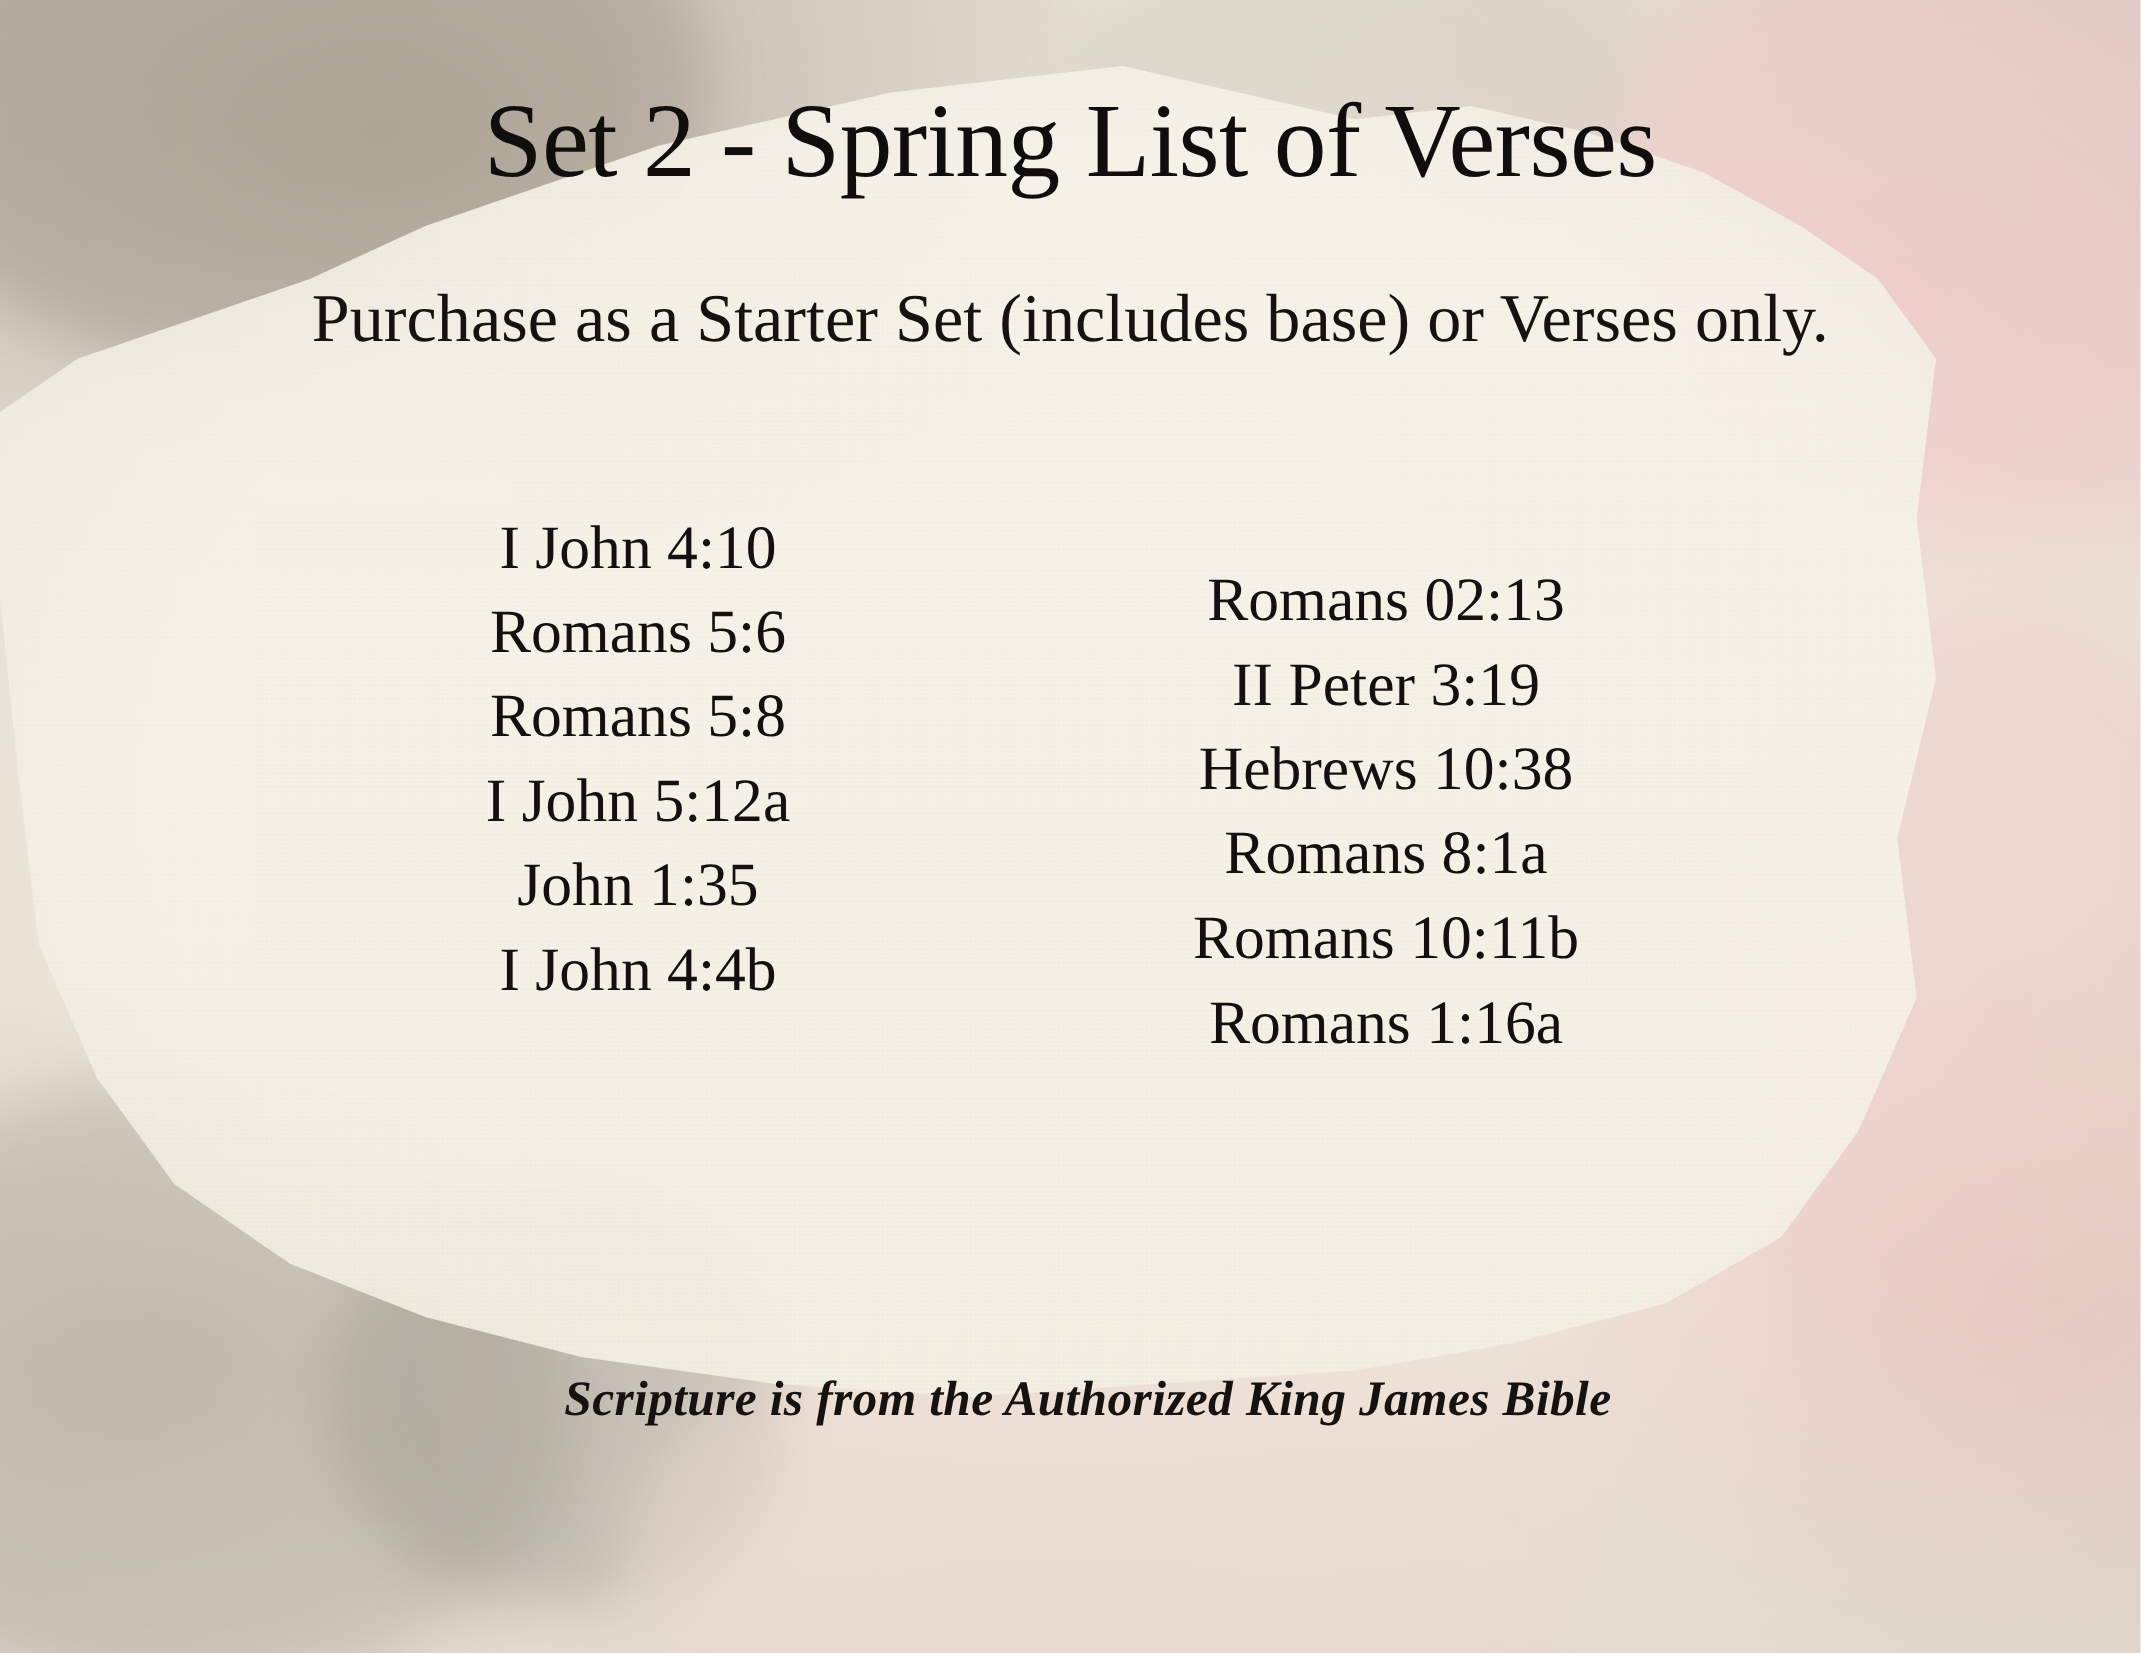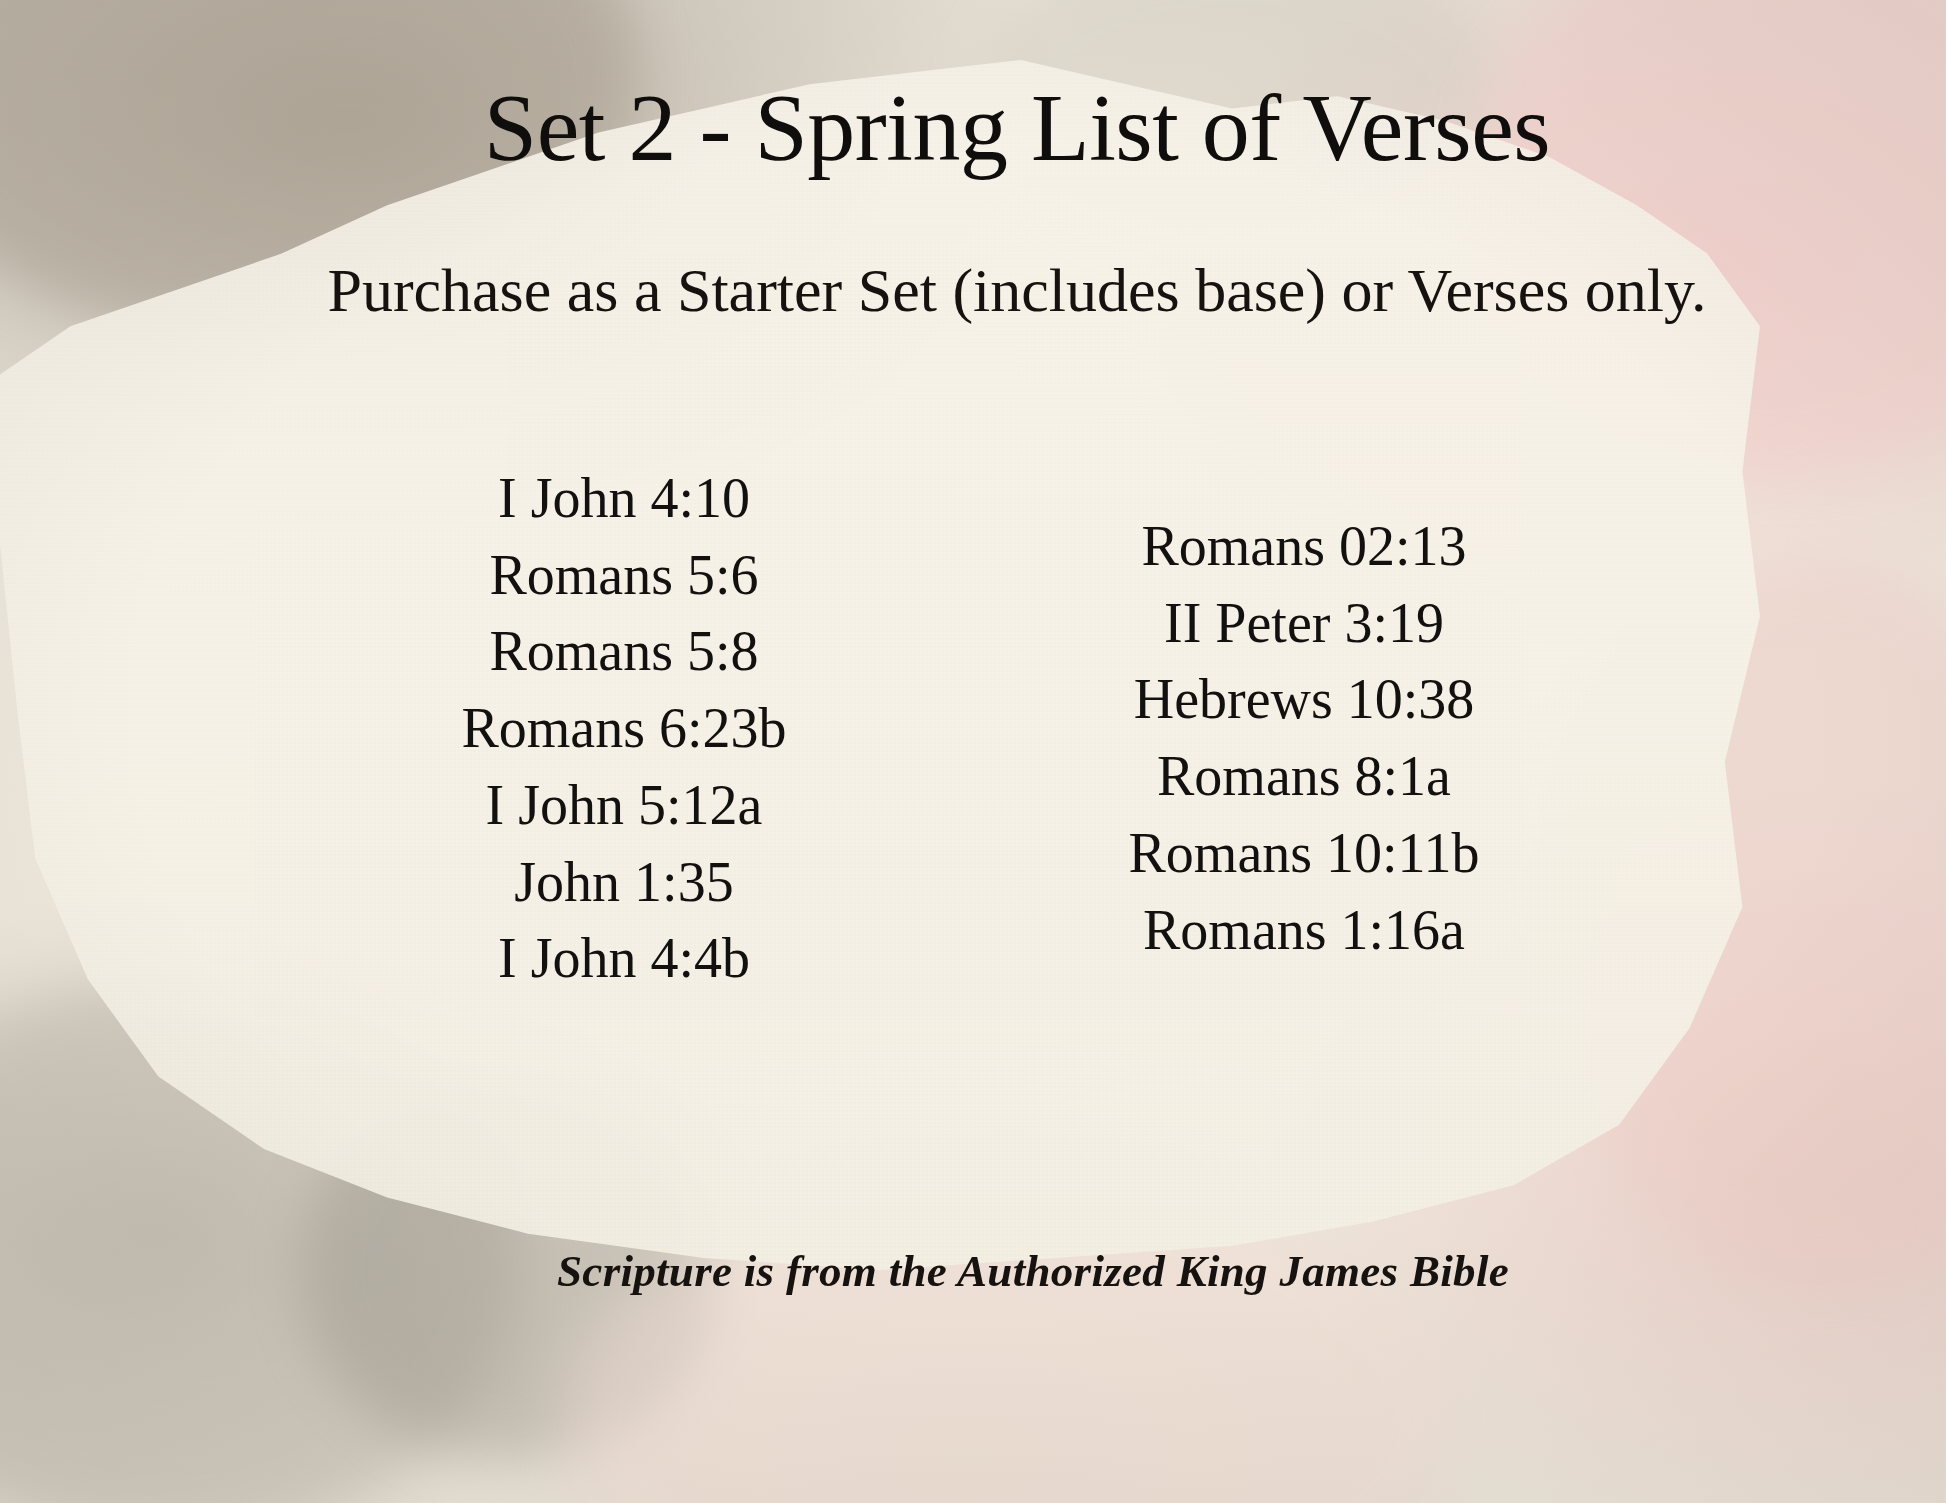--- a/index.html
+++ b/index.html
@@ -79,21 +79,20 @@
   .vignette {
     inset: 0;
     background: radial-gradient(ellipse 78% 70% at 50% 48%, rgba(0,0,0,0) 55%, rgba(120,110,100,.13) 100%);
   }
 
   
   .content {
     position: absolute;
     inset: 0;
     color: #13110f;
-    margin-left: 44px;
   }
 
   .title {
     position: absolute;
     top: 78px;
     left: 0;
     width: 1946px;
     text-align: center;
     font-size: 96px;
     line-height: 1.05;
@@ -174,21 +173,20 @@
     <div class="title">Set 2 - Spring List of Verses</div>
 
     <div class="subtitle">Purchase as a Starter Set (includes base) or Verses only.</div>
 
     <div class="columns">
 
       <div class="col col-left">
         <div class="verse">I John 4:10</div>
         <div class="verse">Romans 5:6</div>
         <div class="verse">Romans 5:8</div>
-        <div class="verse">Romans 6:23b</div>
         <div class="verse">I John 5:12a</div>
         <div class="verse">John 1:35</div>
         <div class="verse">I John 4:4b</div>
       </div>
 
       <div class="col col-right">
         <div class="verse">Romans 02:13</div>
         <div class="verse">II Peter 3:19</div>
         <div class="verse">Hebrews 10:38</div>
         <div class="verse">Romans 8:1a</div>

